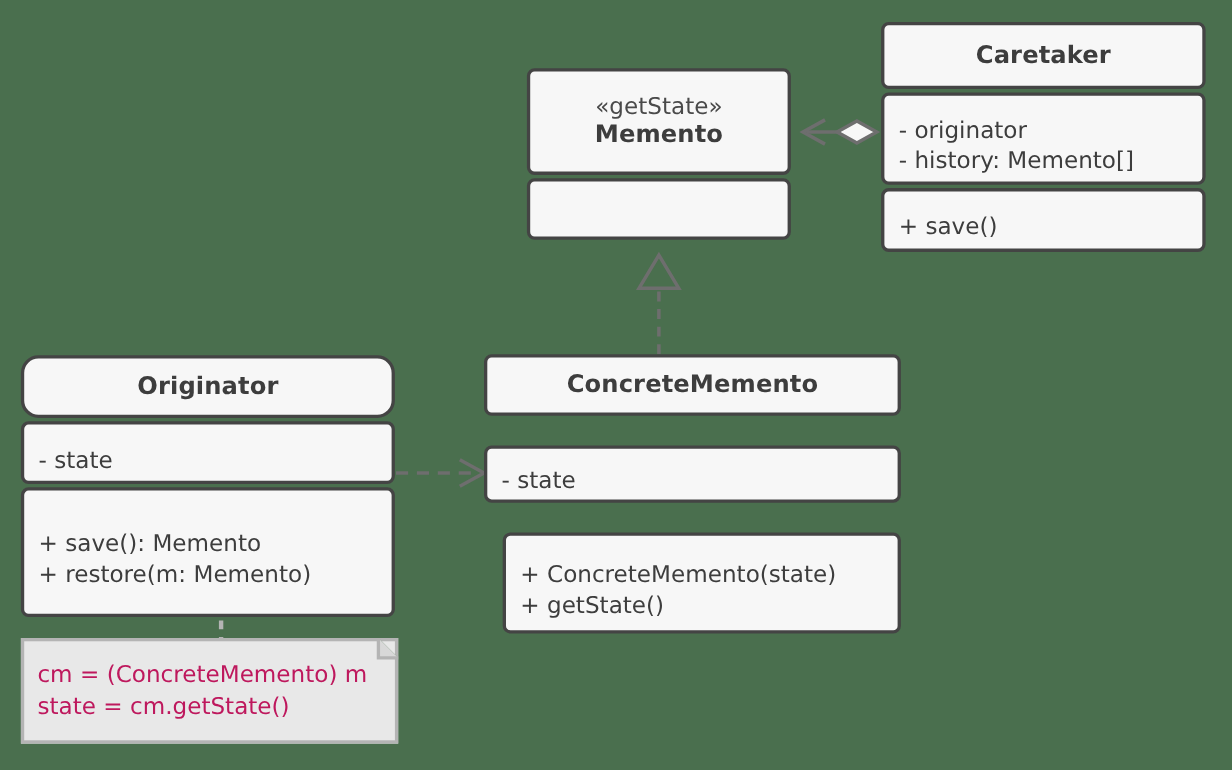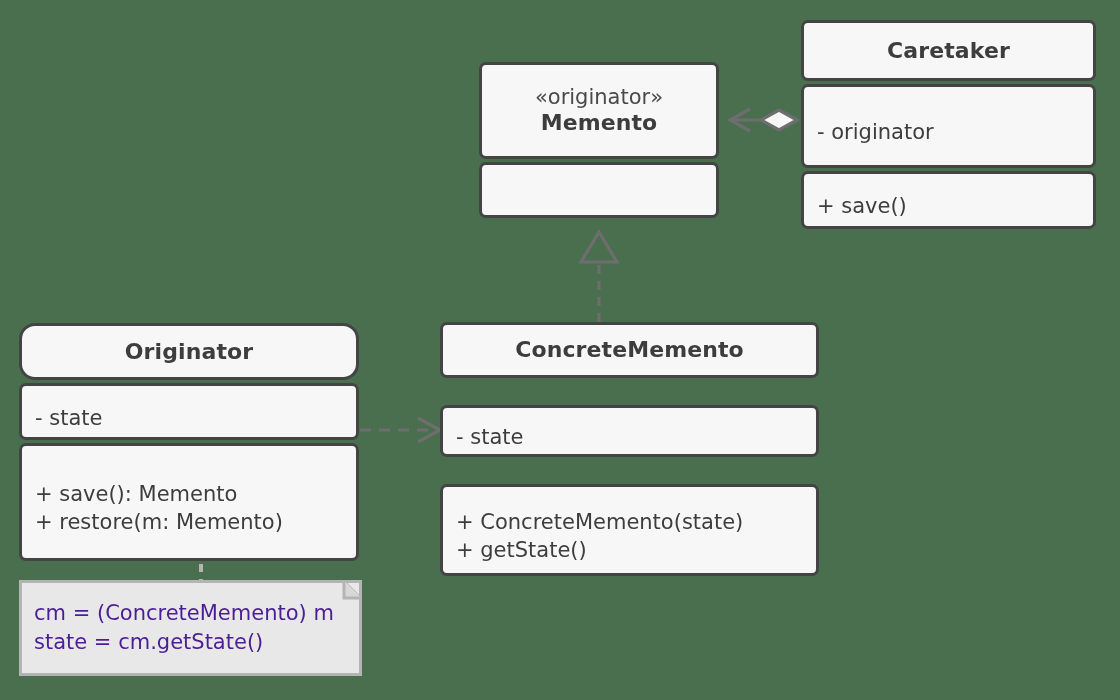--- a/index.html
+++ b/index.html
@@ -72,21 +72,21 @@
     position: absolute;
     background: #e8e8e8;
     border: 3px solid #b4b4b4;
     box-sizing: border-box;
     display: flex;
     flex-direction: column;
     justify-content: center;
   }
   .uml-note .note-line {
     font-size: 21px;
-    color: #4c1d95;
+    color: #be185d;
     line-height: 1.38;
     padding-left: 12px;
     white-space: nowrap;
   }
   .note-fold {
     position: absolute;
     top: 0;
     right: 0;
     width: 22px;
     height: 22px;
@@ -123,32 +123,33 @@
       <polyline points="418,418 440,430 418,442" fill="none" stroke="#6e6e6e" stroke-width="3.2" stroke-linecap="butt" stroke-linejoin="miter"></polyline>
     </g>
 
     <g>
       <line x1="201" y1="549" x2="201" y2="580" stroke="#b4b4b4" stroke-width="4" stroke-dasharray="8 7"></line>
     </g>
   </svg>
 
   <div class="uml-class" style="left:479px; top:62px; width:240px;">
     <div class="compartment title-comp" style="height:97px;">
-      <div class="stereotype">«originator»</div>
+      <div class="stereotype">«getState»</div>
       <div class="class-title">Memento</div>
     </div>
     <div class="compartment empty-comp" style="height:56px;"></div>
   </div>
 
   <div class="uml-class" style="left:801px; top:20px; width:295px;">
     <div class="compartment title-comp" style="height:61px;">
       <div class="class-title">Caretaker</div>
     </div>
     <div class="compartment members-comp" style="height:84px;">
       <div class="member">- originator</div>
+      <div class="member">- history: Memento[]</div>
     </div>
     <div class="compartment members-comp" style="height:58px;">
       <div class="member">+ save()</div>
     </div>
   </div>
 
   <div class="uml-class" style="left:19px; top:323px; width:340px;">
     <div class="compartment title-comp" style="height:57px;border-radius:16px;">
       <div class="class-title">Originator</div>
     </div>
@@ -161,21 +162,21 @@
     </div>
   </div>
 
   <div class="uml-class" style="left:440px; top:322px; width:379px;gap:27px;">
     <div class="compartment title-comp" style="height:56px;">
       <div class="class-title">ConcreteMemento</div>
     </div>
     <div class="compartment members-comp" style="height:52px;">
       <div class="member">- state</div>
     </div>
-    <div class="compartment members-comp" style="height:92px;">
+    <div class="compartment members-comp" style="height:92px;margin-left:17px;">
       <div class="member">+ ConcreteMemento(state)</div>
       <div class="member">+ getState()</div>
     </div>
   </div>
 
   <div class="uml-note" style="left:19px; top:580px; width:343px; height:96px;">
     <div class="note-line">cm = (ConcreteMemento) m</div>
     <div class="note-line">state = cm.getState()</div>
     <svg class="note-fold" viewBox="0 0 22 22" width="22" height="22">
       <path d="M 0 0 L 22 22 L 0 22 Z" transform="translate(0,0)" fill="#4a6f4e" stroke="none" style="display:none"></path>

